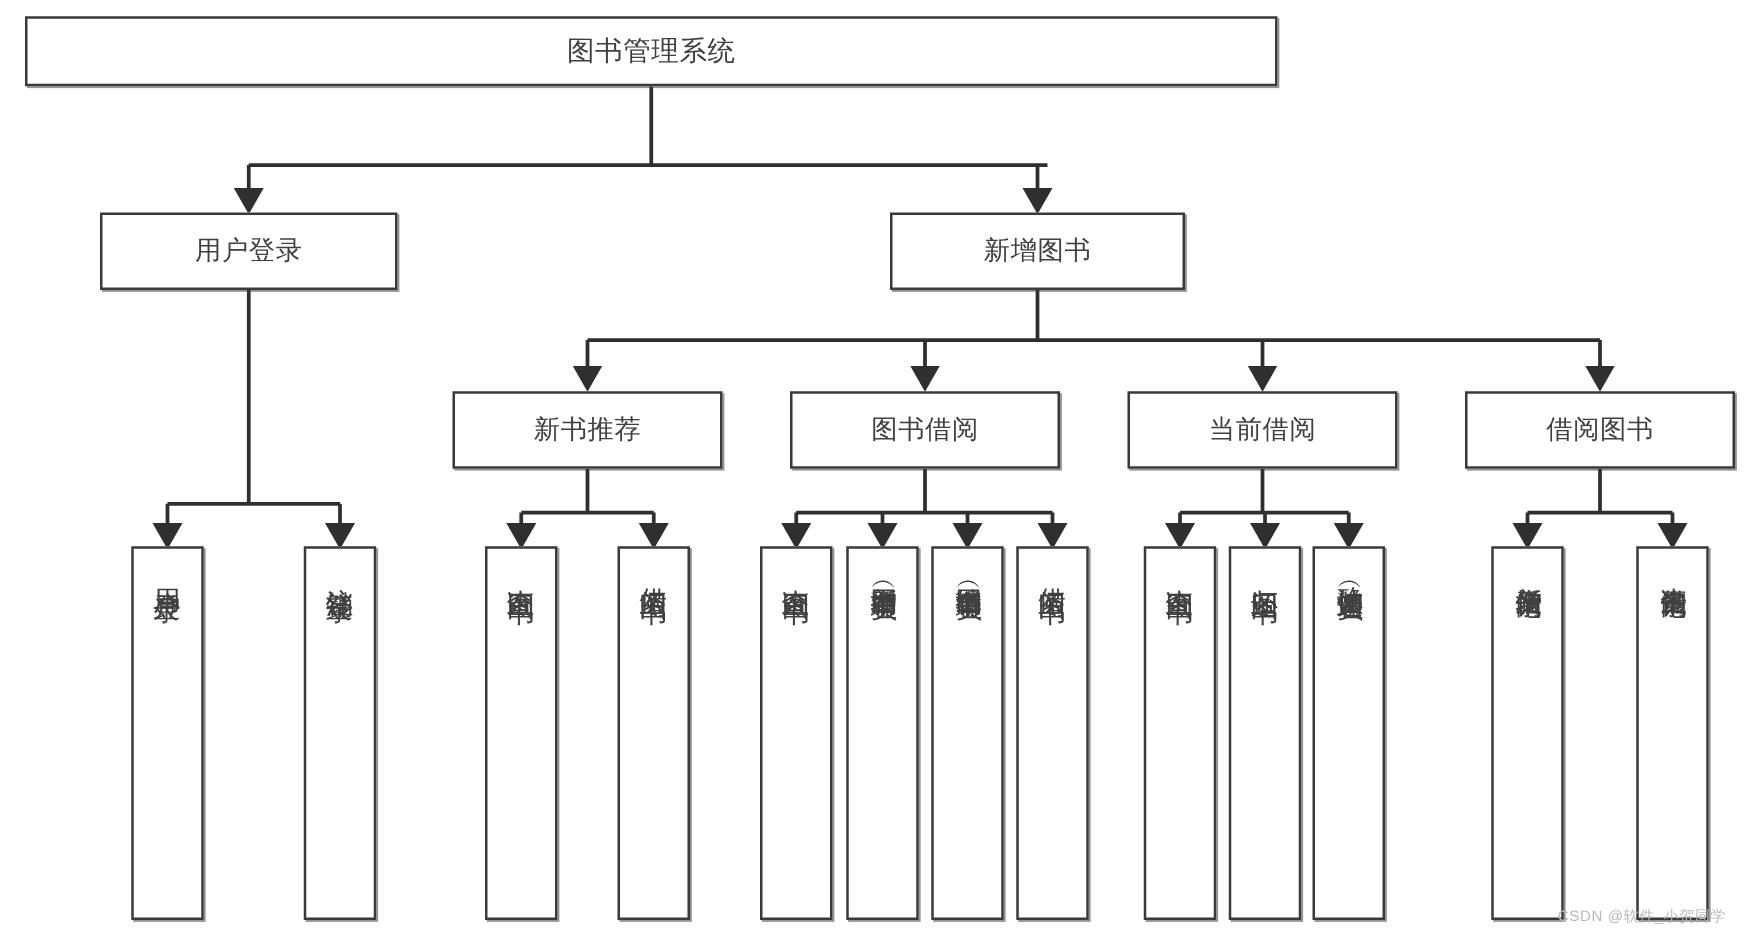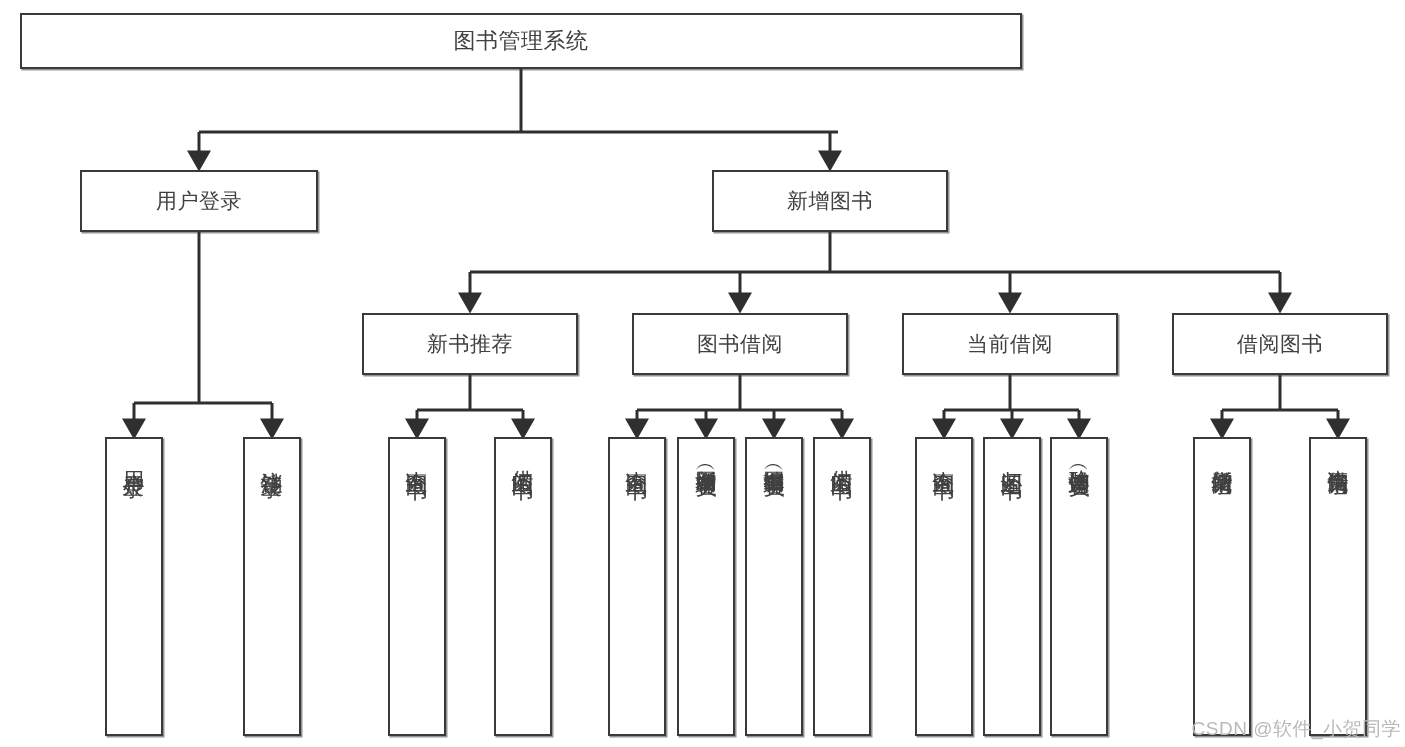--- a/index.html
+++ b/index.html
@@ -64,23 +64,23 @@
     white-space: nowrap;
     transform: none;
   }
   .node.leaf.tall-text .label {
     font-size: 21px;
     letter-spacing: 1px;
   }
 
   #watermark {
     position: absolute;
-    right: 4px;
+    right: 24px;
     bottom: 5px;
-    font-size: 19px;
+    font-size: 12px;
     color: #b9b9b9;
     letter-spacing: 0.5px;
     z-index: 5;
     user-select: none;
     white-space: nowrap;
   }
 </style>
 </head>
 <body>
 

